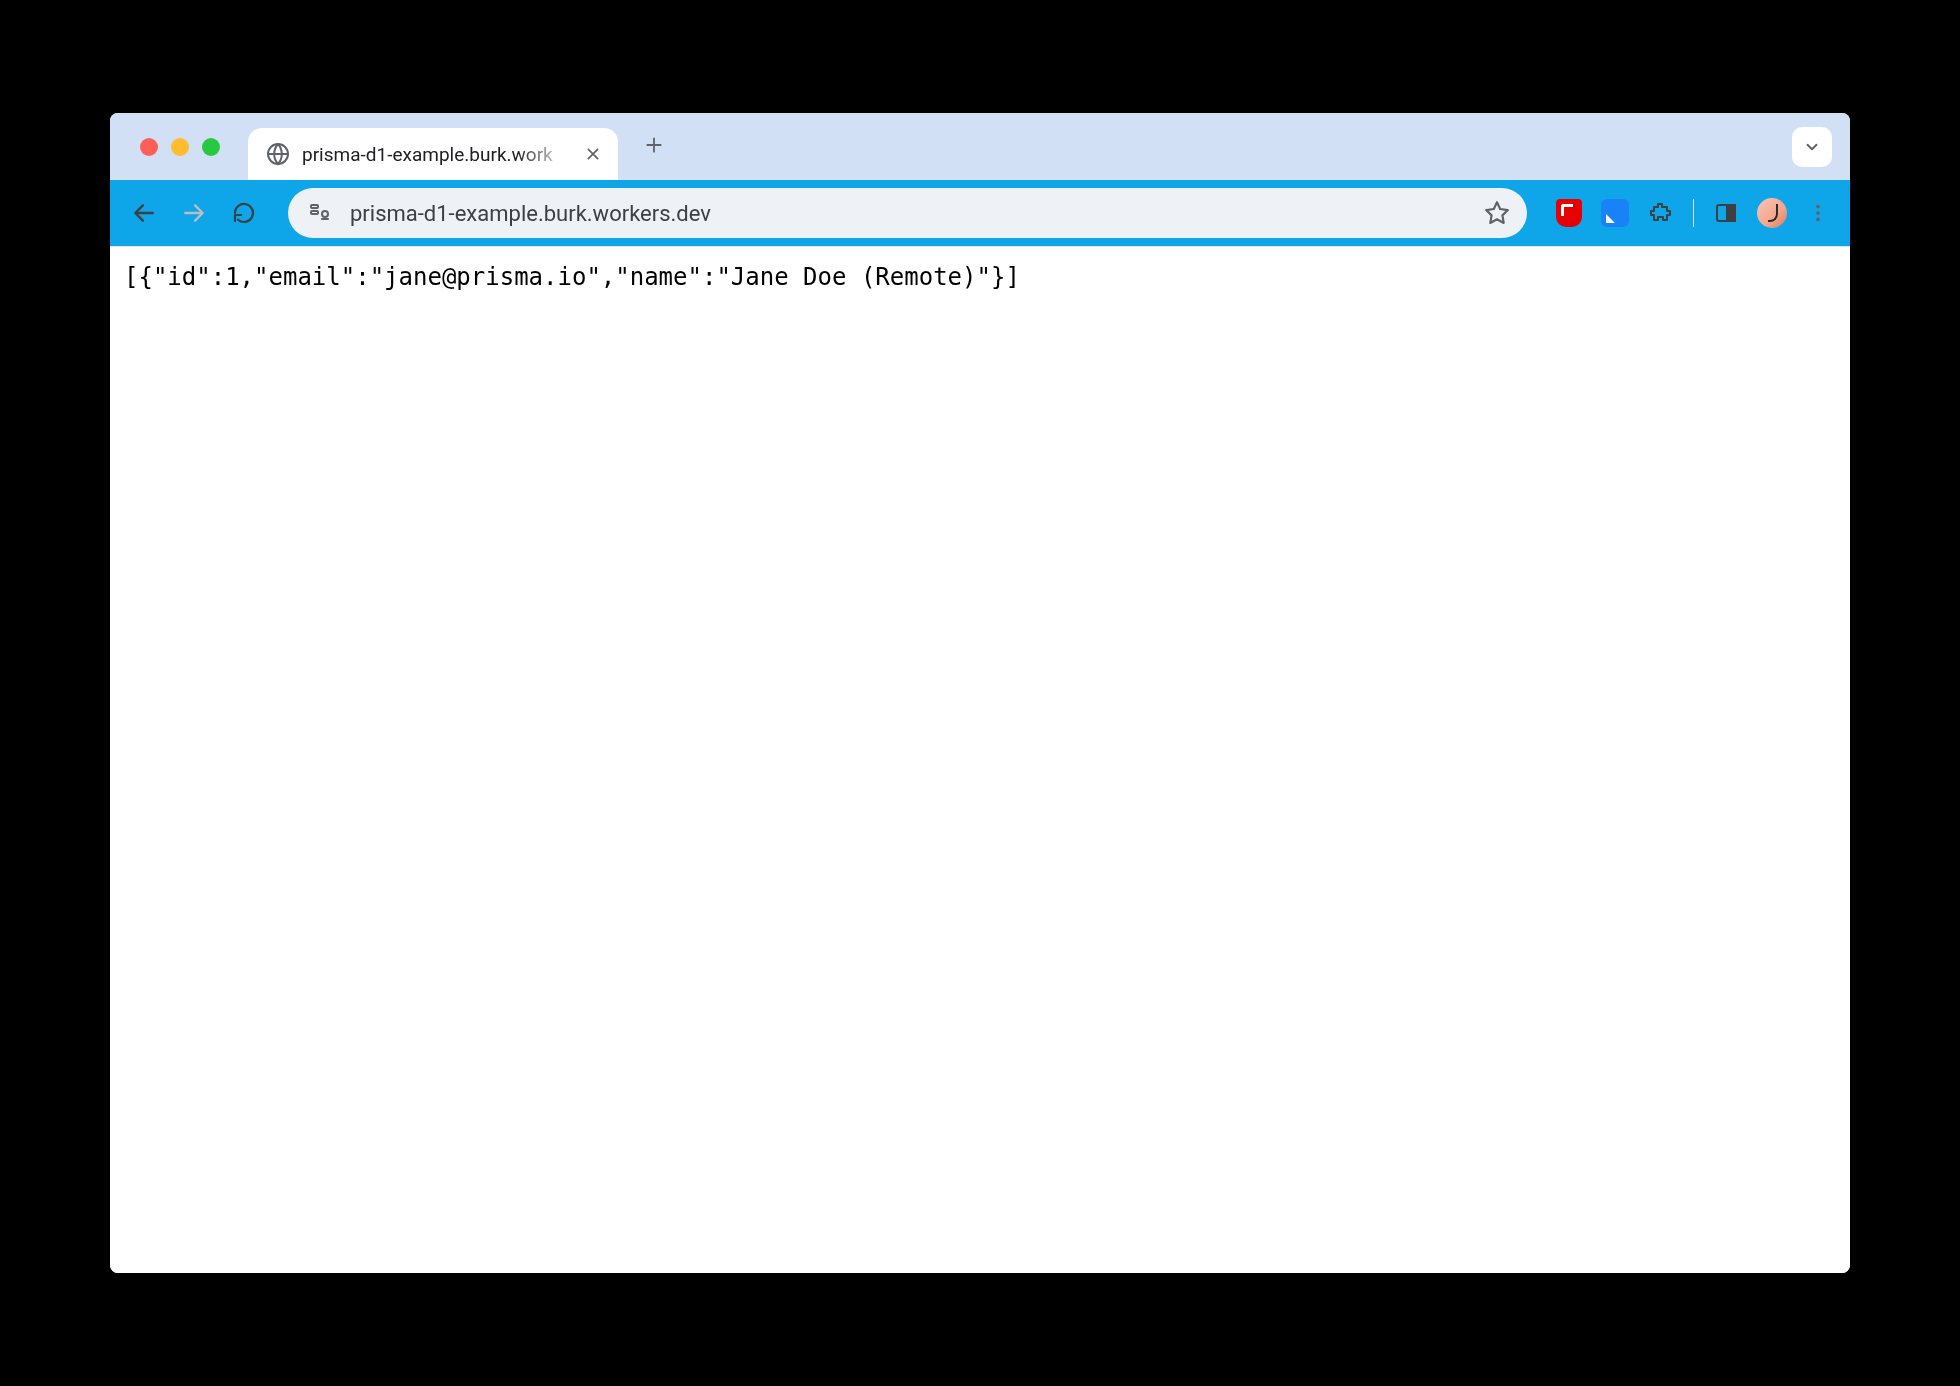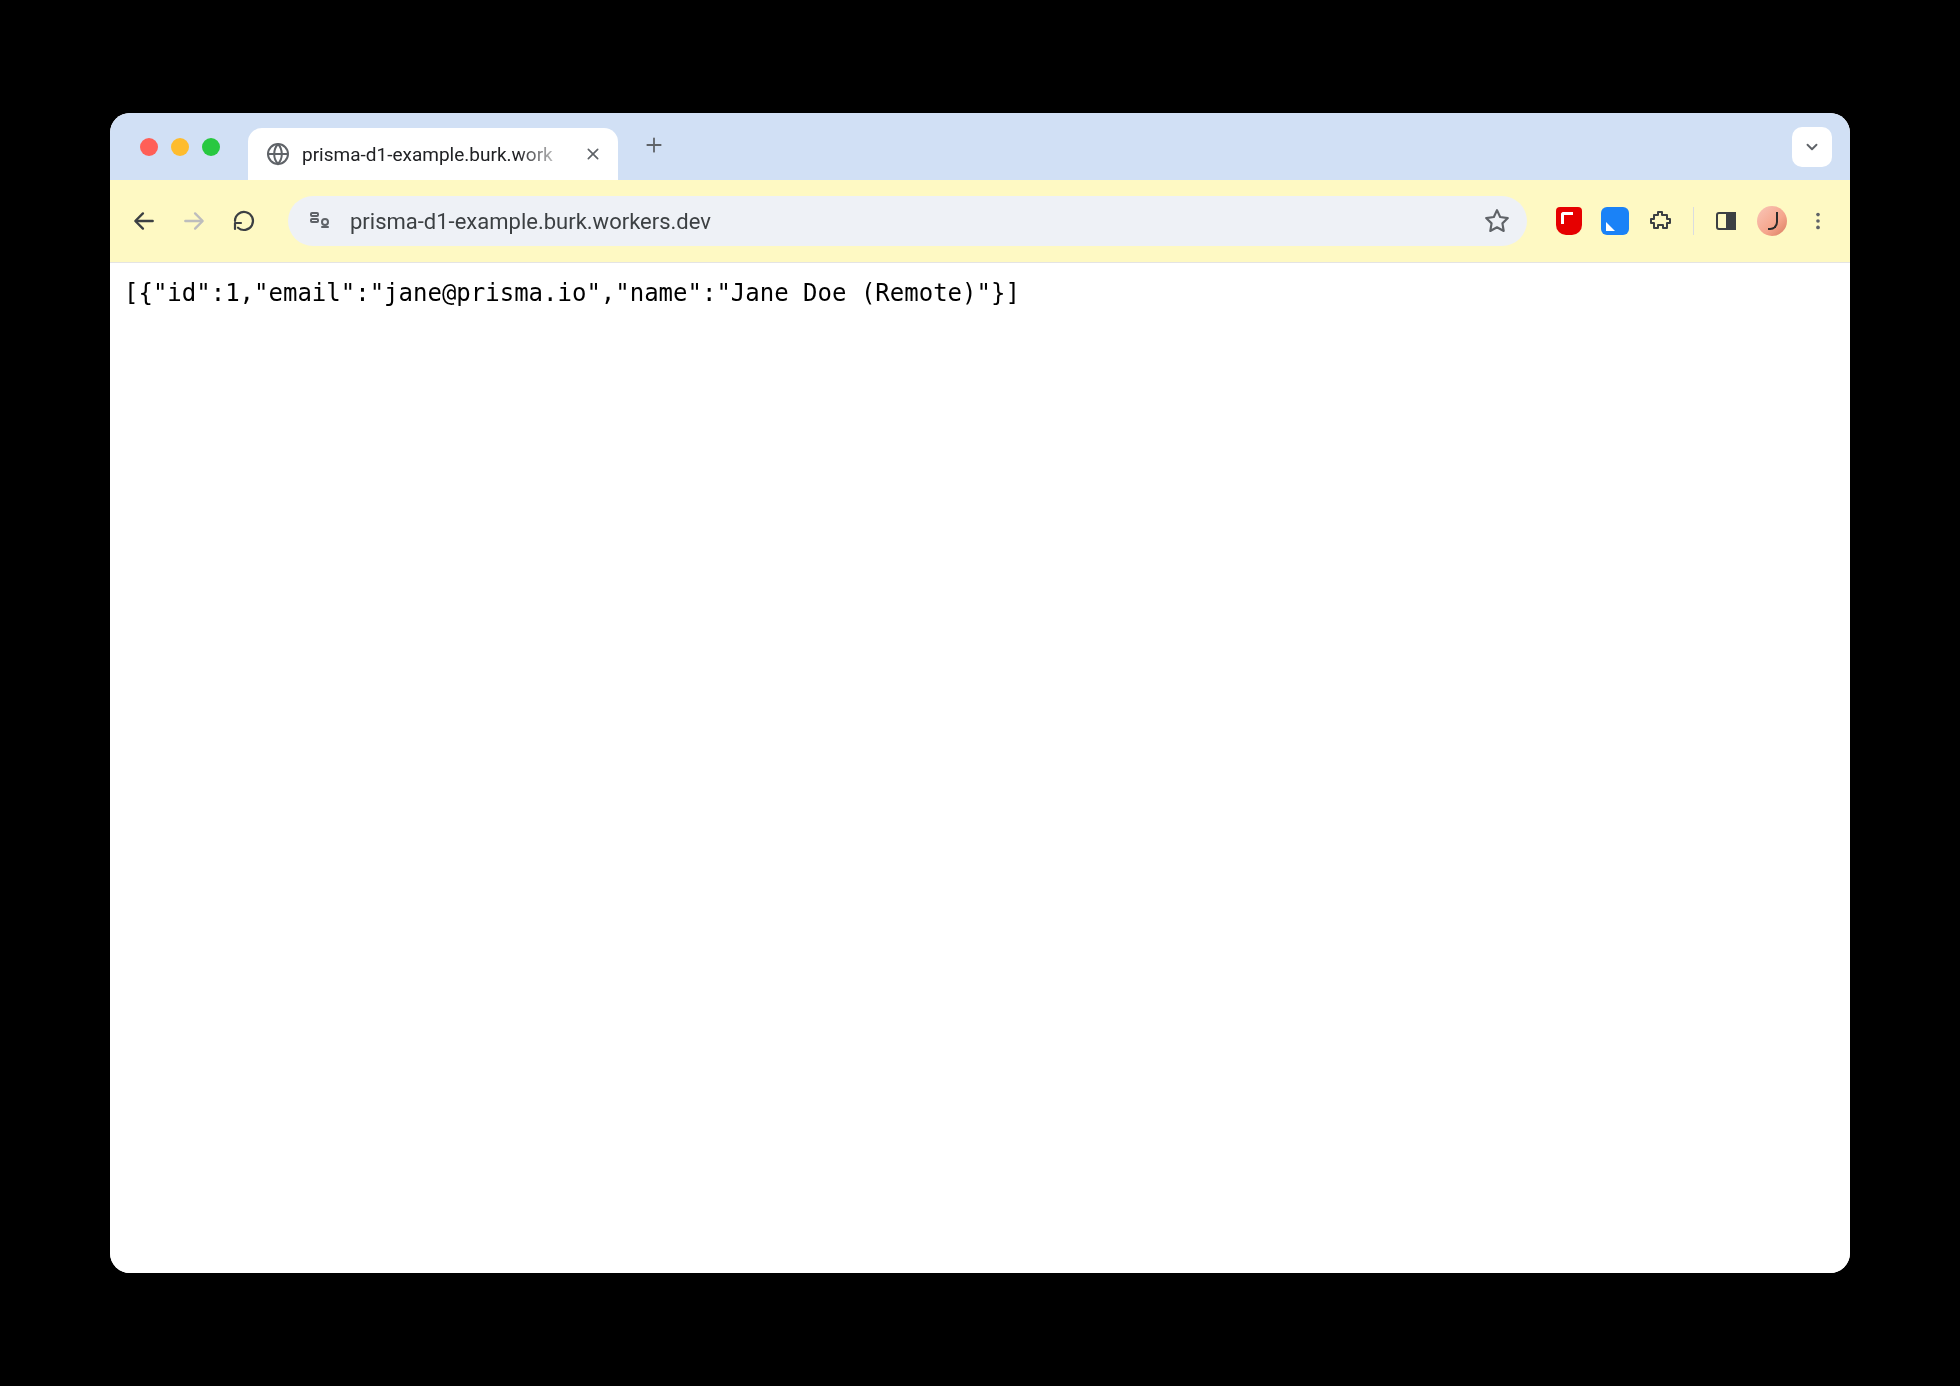--- a/index.html
+++ b/index.html
@@ -9,21 +9,21 @@
       height: 1386px;
       display: flex;
       align-items: center;
       justify-content: center;
       font-family: -apple-system, BlinkMacSystemFont, "Segoe UI", Roboto, sans-serif;
     }
     .browser-window {
       width: 1740px;
       height: 1160px;
       background: #fff;
-      border-radius: 20px;
+      border-radius: 8px;
       overflow: hidden;
       box-shadow: 0 30px 90px rgba(0,0,0,0.5);
       display: flex;
       flex-direction: column;
     }
     .tab-strip {
       height: 67px;
       background: #d1e0f5;
       display: flex;
       align-items: flex-end;
@@ -105,22 +105,22 @@
       height: 40px;
       background: #fff;
       border-radius: 10px;
       display: flex;
       align-items: center;
       justify-content: center;
       color: #5f6368;
       cursor: pointer;
     }
     .toolbar {
-      height: 83px;
-      background: #fef9c3;
+      height: 67px;
+      background: #0ea5e9;
       border-bottom: 1px solid #e4e4e4;
       display: flex;
       align-items: center;
       padding: 0 12px;
       gap: 6px;
     }
     .nav-btn {
       width: 44px;
       height: 44px;
       border-radius: 50%;

